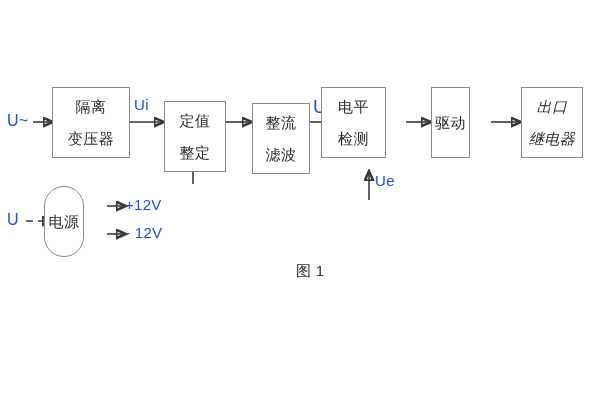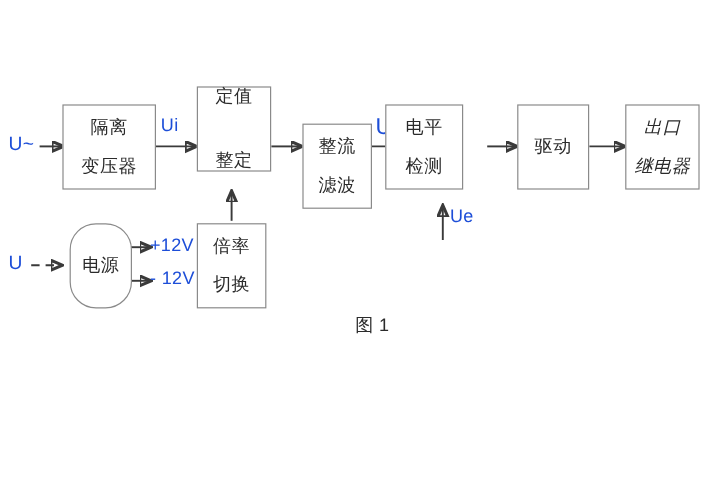--- a/index.html
+++ b/index.html
@@ -112,49 +112,45 @@
 
   <div class="lbl" style="left:125px; top:196px; font-size:15px;">+12V</div>
 
   <div class="lbl" style="left:125px; top:224px; font-size:15px;text-align:center;">- 12V</div>
 
   <div class="blk" style="left:52px; top:87px; width:78px; height:71px;">
     <div class="ln">隔离</div>
     <div class="ln">变压器</div>
   </div>
 
-  <div class="blk" style="left:164px; top:72px; width:62px; height:71px;justify-content:space-between;">
+  <div class="blk" style="left:164px; top:101px; width:62px; height:71px;">
     <div class="ln">定值</div>
     <div class="ln">整定</div>
   </div>
 
   <div class="blk" style="left:252px; top:87px; width:58px; height:71px;margin-top:16px;">
     <div class="ln">整流</div>
     <div class="ln">滤波</div>
   </div>
 
   <div class="blk" style="left:321px; top:87px; width:65px; height:71px;">
     <div class="ln">电平</div>
     <div class="ln">检测</div>
   </div>
 
-  <div class="blk one" style="left:431px; top:87px; width:60px; height:71px;">
+  <div class="blk one" style="left:431px; top:87px; width:39px; height:71px;">
     <div class="ln">驱动</div>
   </div>
 
   <div class="blk" style="left:521px; top:87px; width:62px; height:71px;font-style:italic;">
     <div class="ln">出口</div>
     <div class="ln">继电器</div>
   </div>
 
-  <div class="blk one" style="left:58px; top:186px; width:52px; height:71px;border-radius:22px;">
+  <div class="blk one" style="left:44px; top:186px; width:40px; height:71px;border-radius:22px;">
     <div class="ln">电源</div>
   </div>
 
-  <div class="blk" style="left:164px; top:186px; width:58px; height:71px;">
-    <div class="ln">倍率</div>
-    <div class="ln">切换</div>
-  </div>
 
 
   <div class="lbl cjk" style="left:296px; top:262px; font-size:15px;">图 1</div>
 
 </div>
 
 </body></html>

